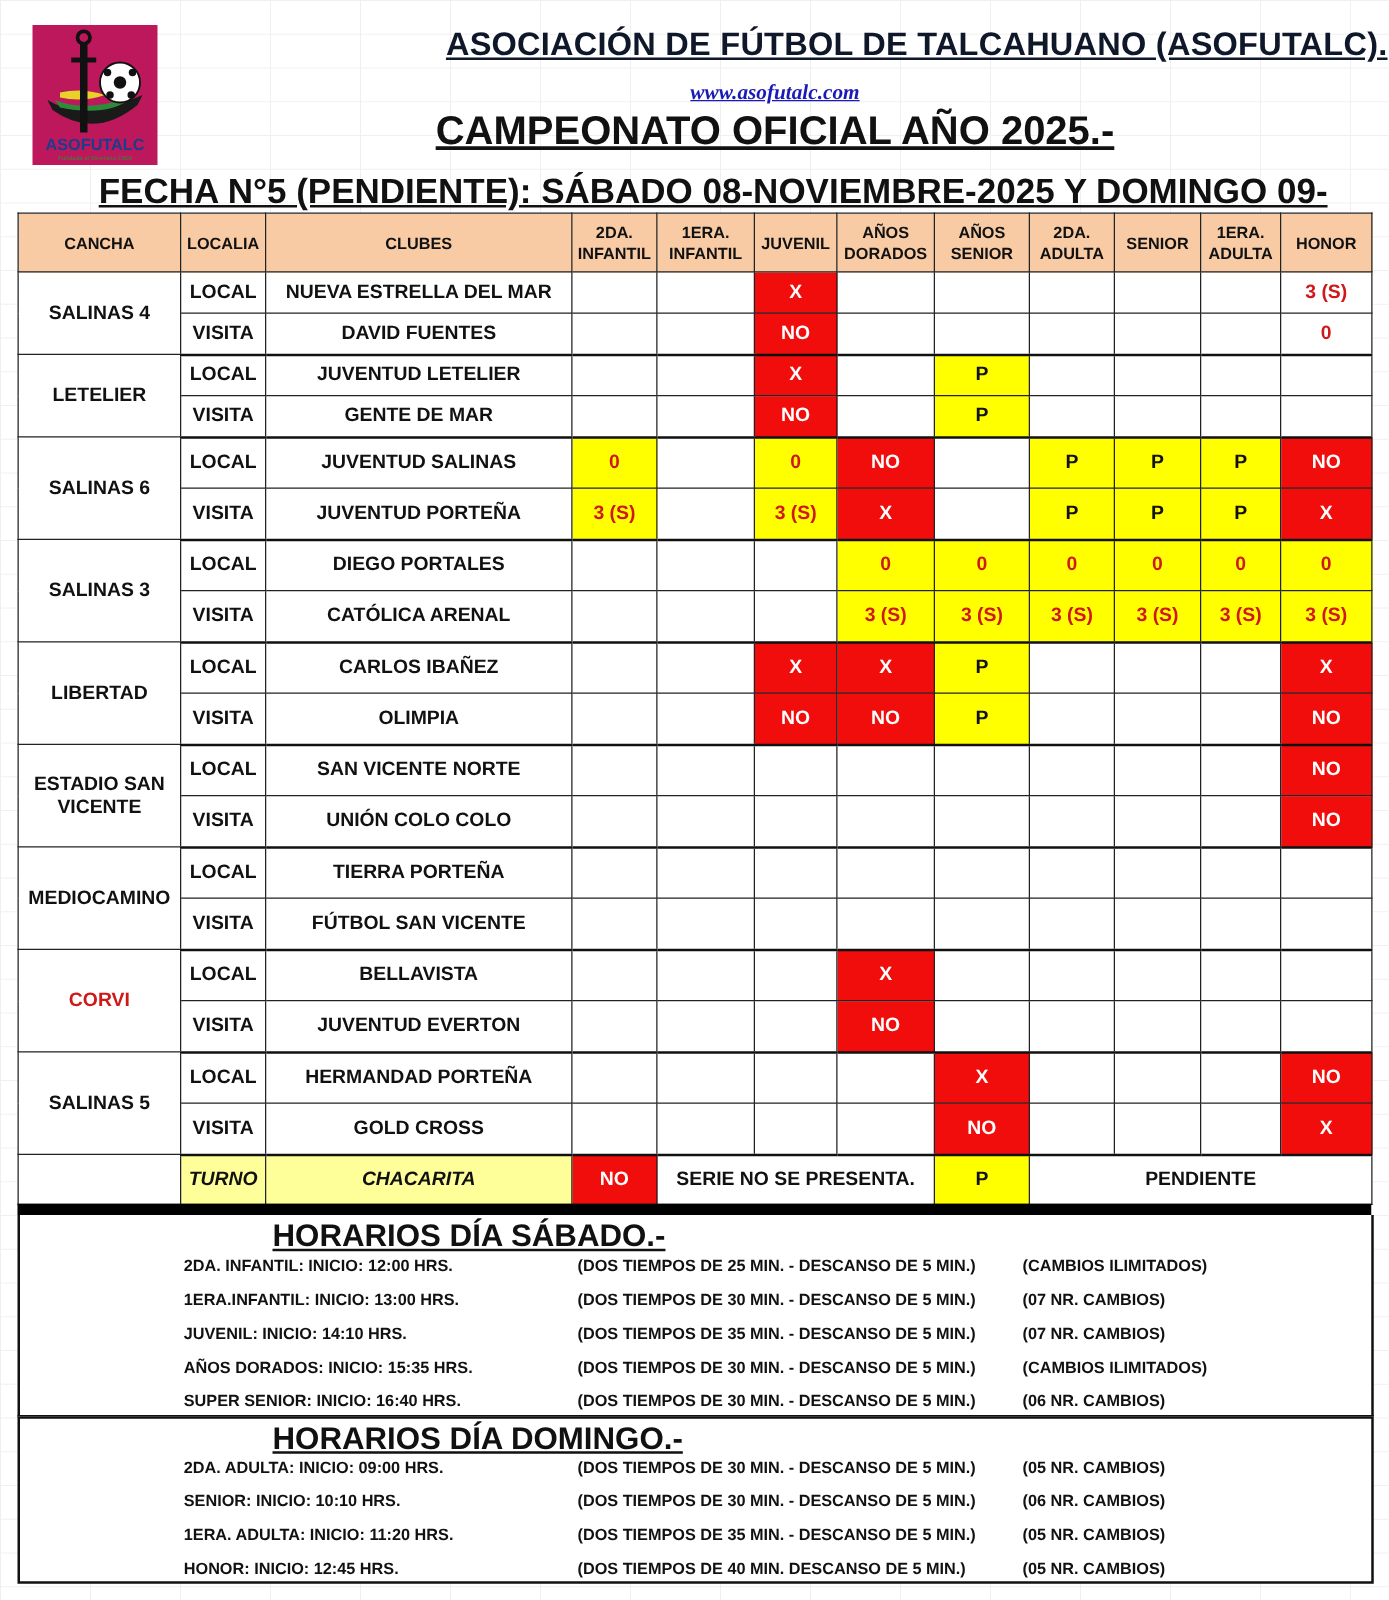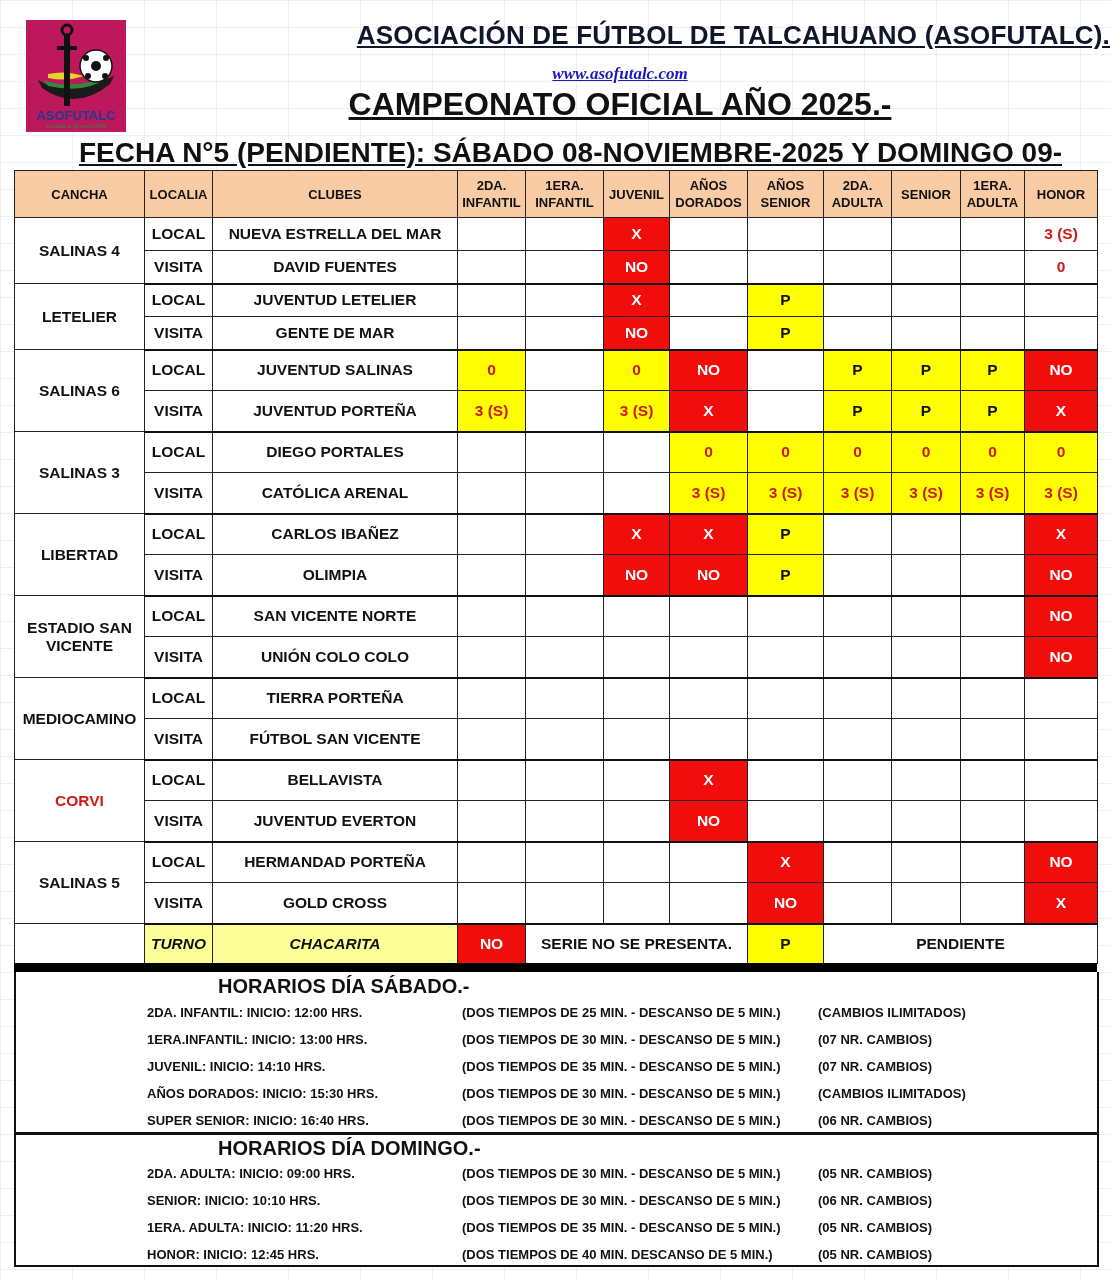--- a/index.html
+++ b/index.html
@@ -41,21 +41,21 @@
   td.yel-bg { background: #ffff00; color: #111; }
   td.yel-bg.score, td.score { color: #d01818; }
   td.pale { background: #ffff99; font-style: italic; }
   td.legend-text { text-align: left; padding-left: 3px; font-size: 15px; border-left: none; }
   tr.thick-bottom td { border-bottom: 2.5px solid #111; }
 
   .black-bar { position: absolute; left: 14px; top: 963px; width: 1083px; height: 9px; background: #000; }
   .sched-box { position: absolute; left: 14px; width: 1081px; border: 2px solid #111; background: #fff; }
   .sched-box.sat { top: 972px; height: 160px; border-top: none; }
   .sched-box.sun { top: 1133px; height: 130px; }
-  .sched-title { position: absolute; left: 202px; font-size: 20px; font-weight: bold; }
+  .sched-title { position: absolute; left: 202px; font-size: 25px; font-weight: bold; text-decoration: underline; }
   .sched-row { position: absolute; left: 0; width: 100%; height: 27px; font-size: 13px; font-weight: bold; }
   .sched-row span { position: absolute; top: 5px; white-space: nowrap; }
   .c1 { left: 131px; } .c2 { left: 446px; } .c3 { left: 802px; }
 </style>
 </head>
 <body>
 
 <div class="sheet-grid"></div>
 
 <div class="logo">
@@ -383,21 +383,21 @@
         <span class="c1">1ERA.INFANTIL: INICIO: 13:00 HRS.</span>
         <span class="c2">(DOS TIEMPOS DE 30 MIN. - DESCANSO DE 5 MIN.)</span>
         <span class="c3">(07 NR. CAMBIOS)</span>
       </div>
       <div class="sched-row" style="top: 82px;">
         <span class="c1">JUVENIL: INICIO: 14:10 HRS.</span>
         <span class="c2">(DOS TIEMPOS DE 35 MIN. - DESCANSO DE 5 MIN.)</span>
         <span class="c3">(07 NR. CAMBIOS)</span>
       </div>
       <div class="sched-row" style="top: 109px;">
-        <span class="c1">AÑOS DORADOS: INICIO: 15:30 HRS.</span>
+        <span class="c1">AÑOS DORADOS: INICIO: 15:35 HRS.</span>
         <span class="c2">(DOS TIEMPOS DE 30 MIN. - DESCANSO DE 5 MIN.)</span>
         <span class="c3">(CAMBIOS ILIMITADOS)</span>
       </div>
       <div class="sched-row" style="top: 136px;">
         <span class="c1">SUPER SENIOR: INICIO: 16:40 HRS.</span>
         <span class="c2">(DOS TIEMPOS DE 30 MIN. - DESCANSO DE 5 MIN.)</span>
         <span class="c3"> (06 NR. CAMBIOS)</span>
       </div>
     </div>
 </div>

